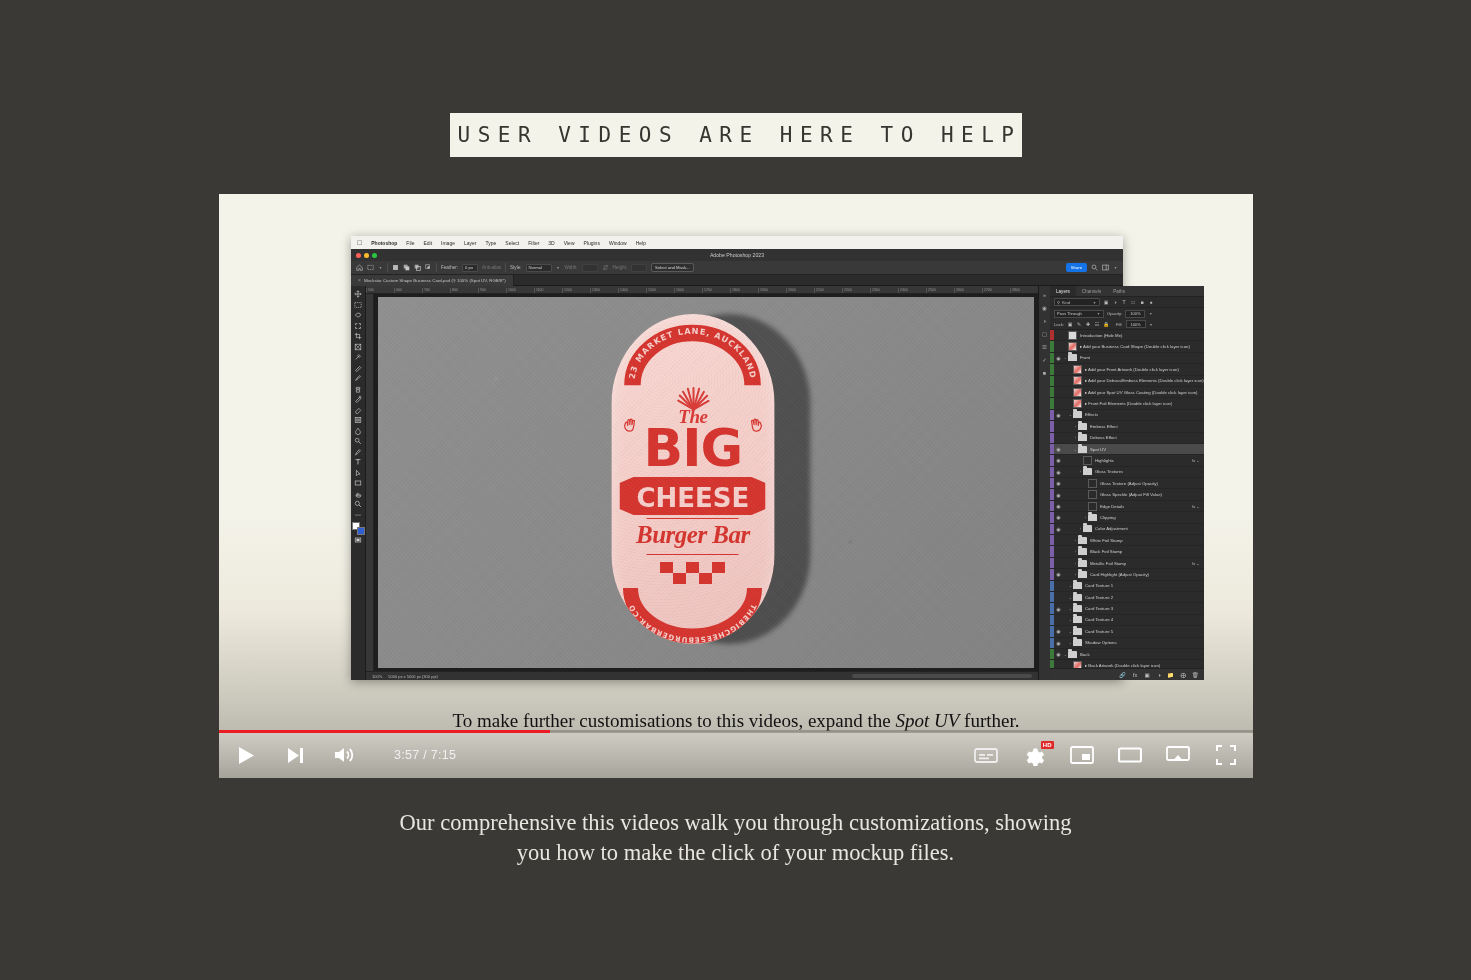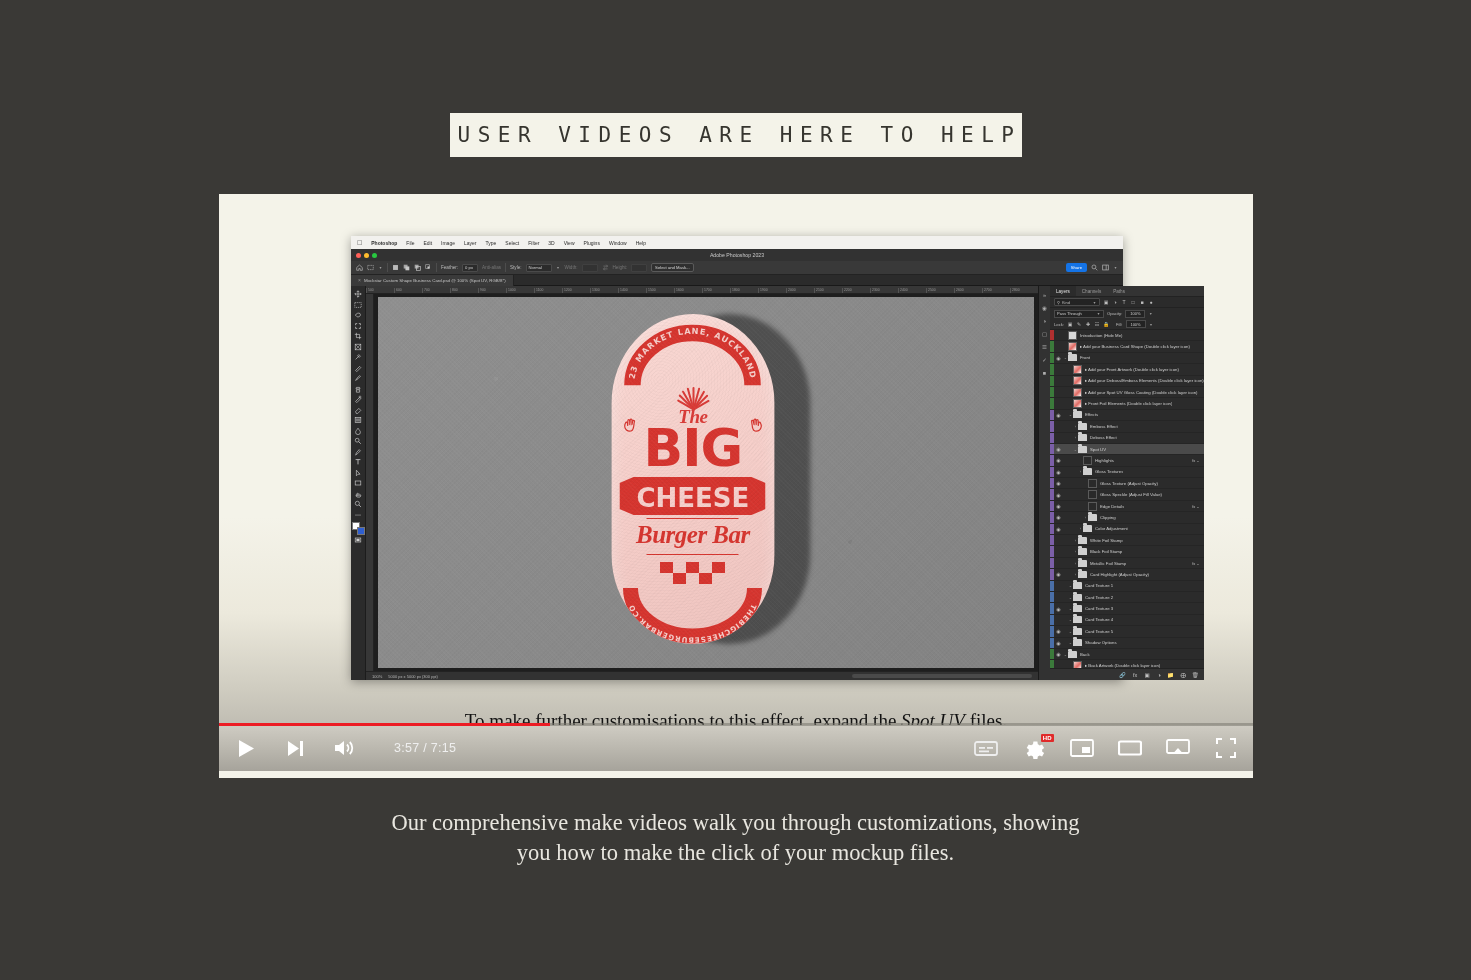--- a/index.html
+++ b/index.html
@@ -265,21 +265,21 @@
   .subtitle {
     position:absolute; left:0; right:0; top:516px;
     text-align:center;
     font-family:"Liberation Serif", serif;
     font-size:19px; color:#111;
   }
   .subtitle i { font-style:italic; }
 
   
   .controls {
-    position:absolute; left:0; bottom:7px; width:1034px; height:46px;
+    position:absolute; left:0; bottom:0; width:1034px; height:46px;
     background: linear-gradient(180deg,#cfccc3 0%,#b9b6ad 55%,#a6a39b 100%);
     display:flex; align-items:center; padding:0 14px;
   }
   .progress {
     position:absolute; left:0; top:-2px; width:1034px; height:3px;
     background: rgba(120,118,110,.55);
   }
   .progress-played { height:3px; background:#ec1c24; }
   .ctl-left { display:flex; align-items:center; gap:23px; }
   .ctl-right { margin-left:auto; display:flex; align-items:center; gap:22px; }
@@ -958,21 +958,21 @@
               <span class="pf-ico">⨁</span>
               <span class="pf-ico">🗑</span>
             </div>
           </div>
         </div>
 
       </div>
     </div>
 
     <div class="subtitle">
-      <span>To make further customisations to this effect, expand the </span><i>Spot UV</i><span> files.</span>
+      <span>To make further customisations to this videos, expand the </span><i>Spot UV</i><span> further.</span>
     </div>
   </div>
 
   <div class="controls">
     <div class="progress">
       <div class="progress-played" id="played" style="width: 32%;"></div>
     </div>
 
     <div class="ctl-left">
       <span class="icon-btn">
@@ -1030,15 +1030,15 @@
       <span class="icon-btn">
         <svg width="20" height="20" viewBox="0 0 20 20">
             <path d="M1 6V1h5M14 1h5v5M19 14v5h-5M6 19H1v-5" fill="none" stroke="#fff" stroke-width="2"></path>
           </svg>
       </span>
     </div>
   </div>
 </div>
 
 <div class="bottom-caption">
-  <div>Our comprehensive make videos walk you through customizations, showing</div>
+  <div>Our comprehensive this videos walk you through customizations, showing</div>
   <div>you how to make the click of your mockup files.</div>
 </div>
 
 </body></html>

